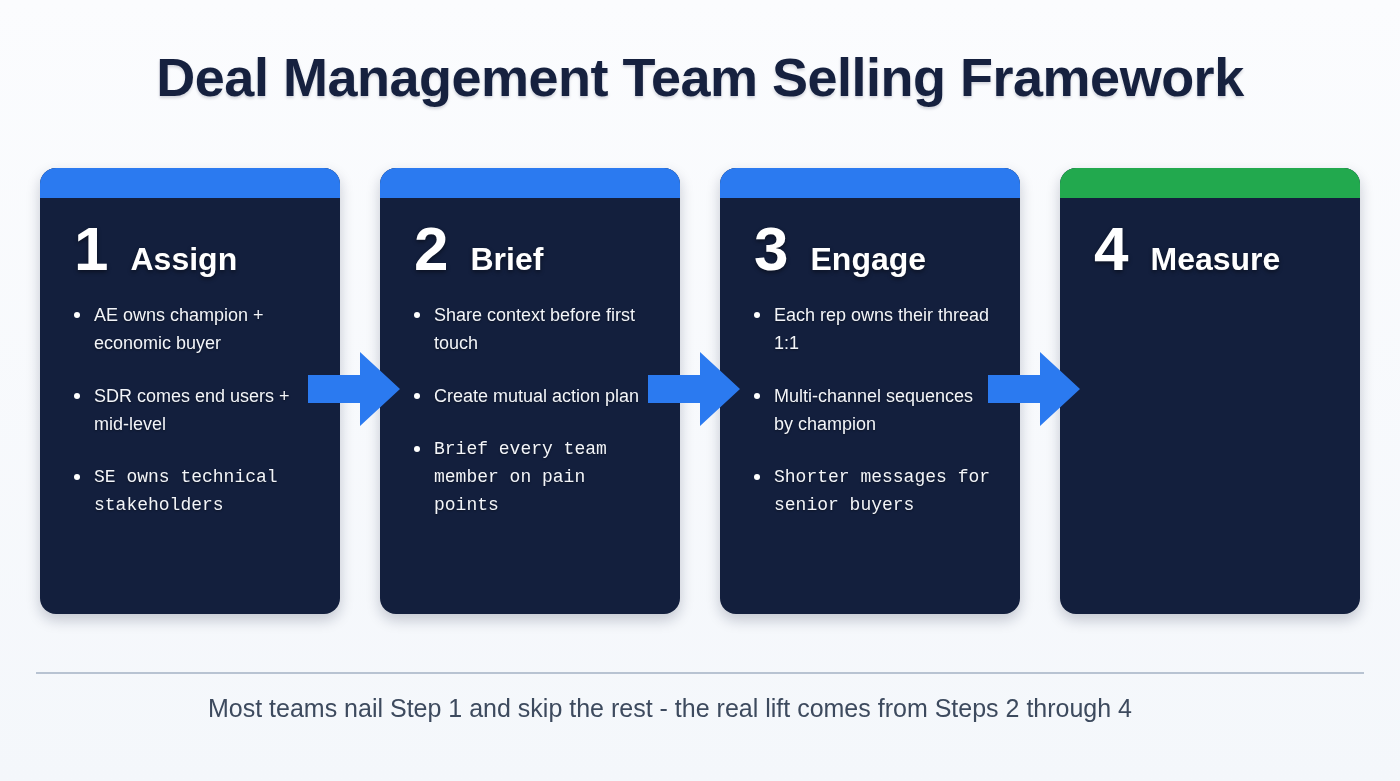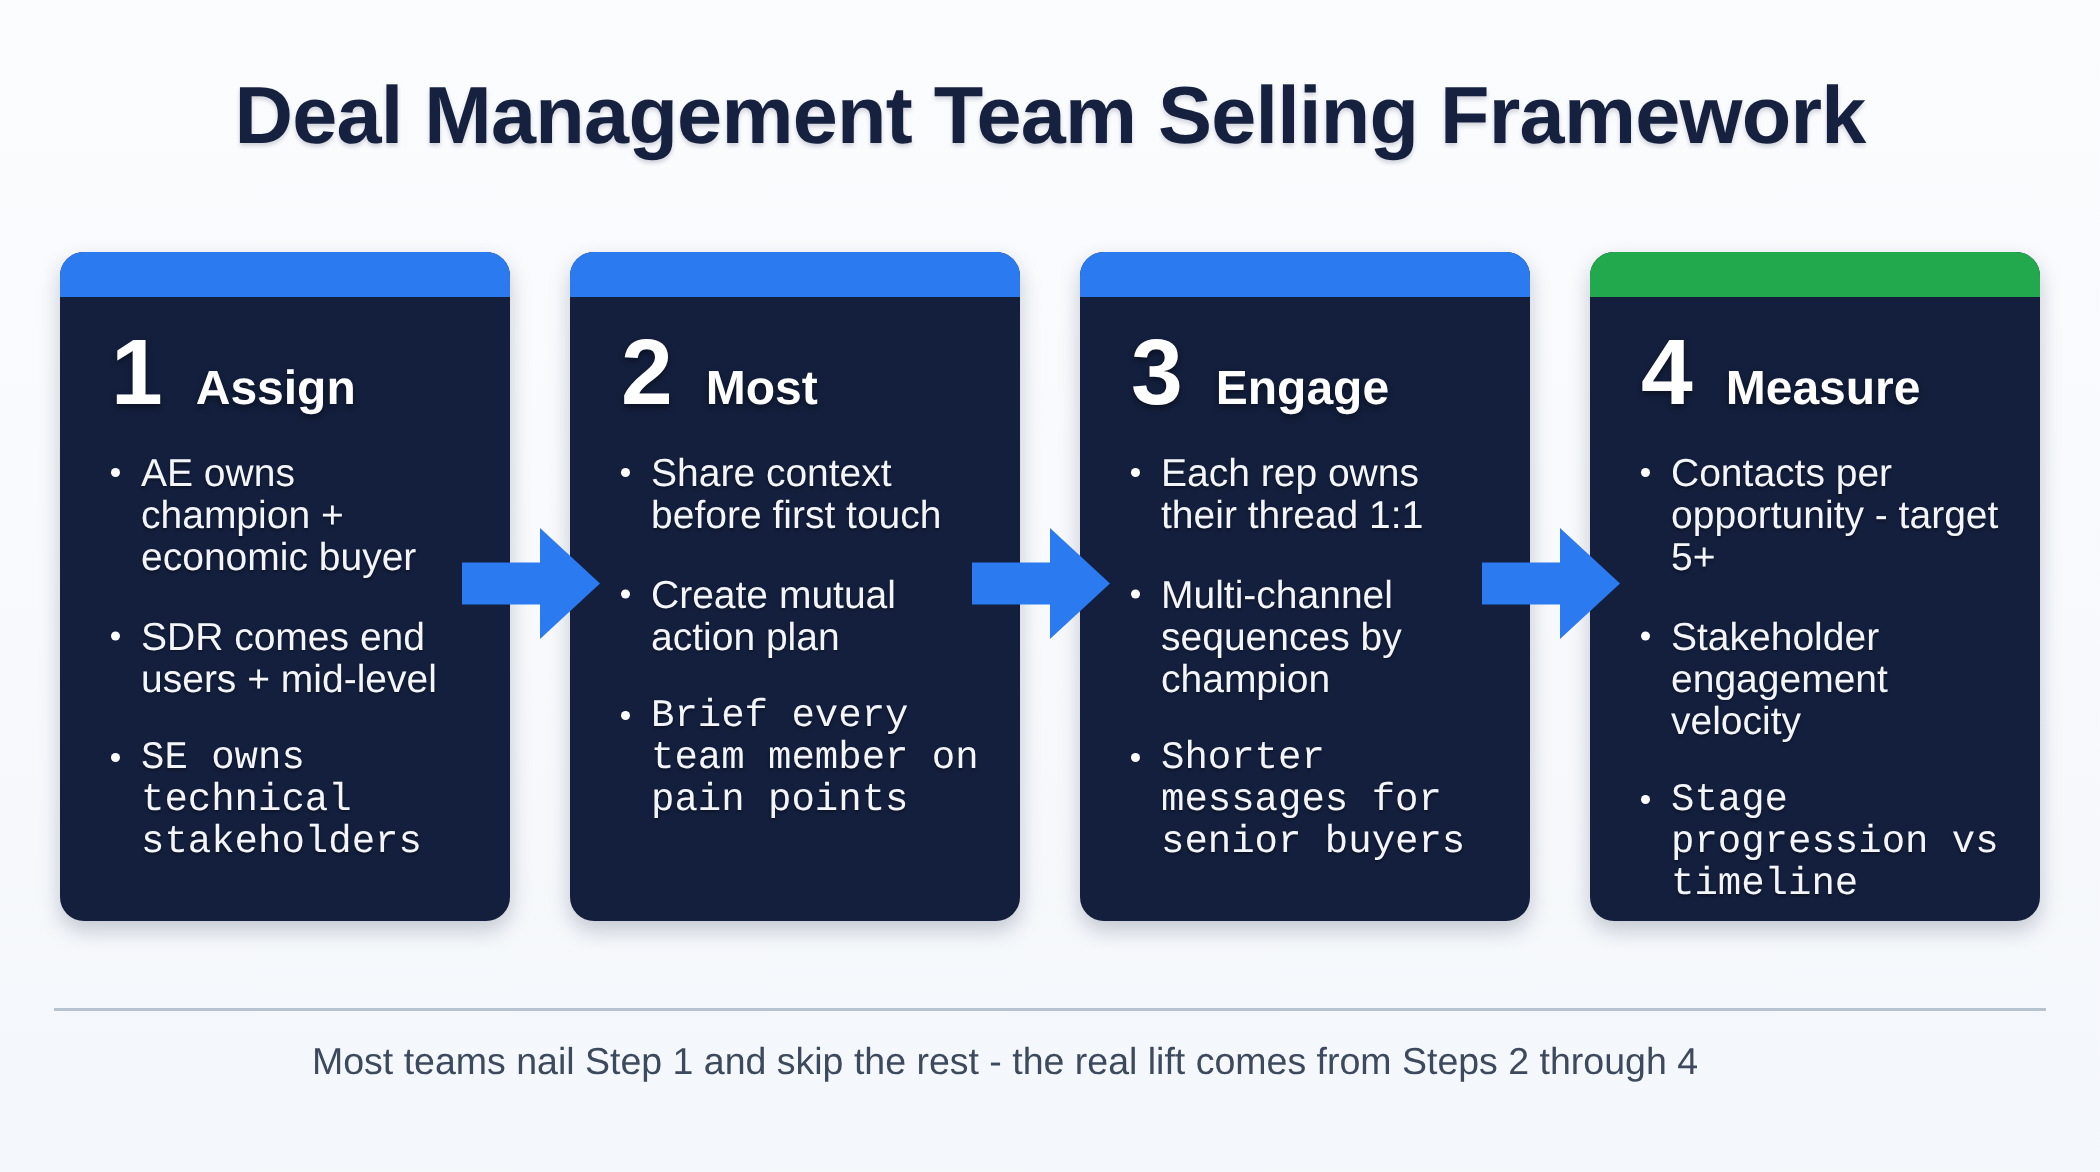--- a/index.html
+++ b/index.html
@@ -104,21 +104,21 @@
     text-shadow: 0 2px 4px rgba(0,0,0,0.45);
   }
 
   .bullets {
     list-style: none;
     padding-left: 8px;
   }
 
   .bullets li {
     position: relative;
-    font-size: 26px;
+    font-size: 18px;
     line-height: 28px;
     color: #f3f5f9;
     padding-left: 22px;
     margin-bottom: 25px;
     text-shadow: 0 1px 2px rgba(0,0,0,0.4);
   }
 
   .bullets li:last-child { margin-bottom: 0; font-family: Liberation Mono, monospace; }
 
   .bullets li::before {
@@ -188,21 +188,21 @@
           <li>SE owns technical stakeholders</li>
         </ul>
       </div>
     </div>
 
     <div class="card c1">
       <div class="card-bar bar-blue"></div>
       <div class="card-inner">
         <div class="card-head">
           <span class="card-num">2</span>
-          <span class="card-title">Most</span>
+          <span class="card-title">Brief</span>
         </div>
         <ul class="bullets">
           <li>Share context before first touch</li>
           <li>Create mutual action plan</li>
           <li>Brief every team member on pain points</li>
         </ul>
       </div>
     </div>
 
     <div class="card c2">
@@ -220,25 +220,20 @@
       </div>
     </div>
 
     <div class="card c3">
       <div class="card-bar bar-green"></div>
       <div class="card-inner">
         <div class="card-head">
           <span class="card-num">4</span>
           <span class="card-title">Measure</span>
         </div>
-        <ul class="bullets">
-          <li>Contacts per opportunity - target 5+</li>
-          <li>Stakeholder engagement velocity</li>
-          <li>Stage progression vs timeline</li>
-        </ul>
       </div>
     </div>
 
   </div>
 
   <div class="arrow a0">
     <svg viewBox="0 0 92 74" preserveAspectRatio="none">
       <polygon points="0,23 52,23 52,0 92,37 52,74 52,51 0,51" fill="#2b7af0"></polygon>
     </svg>
   </div>

